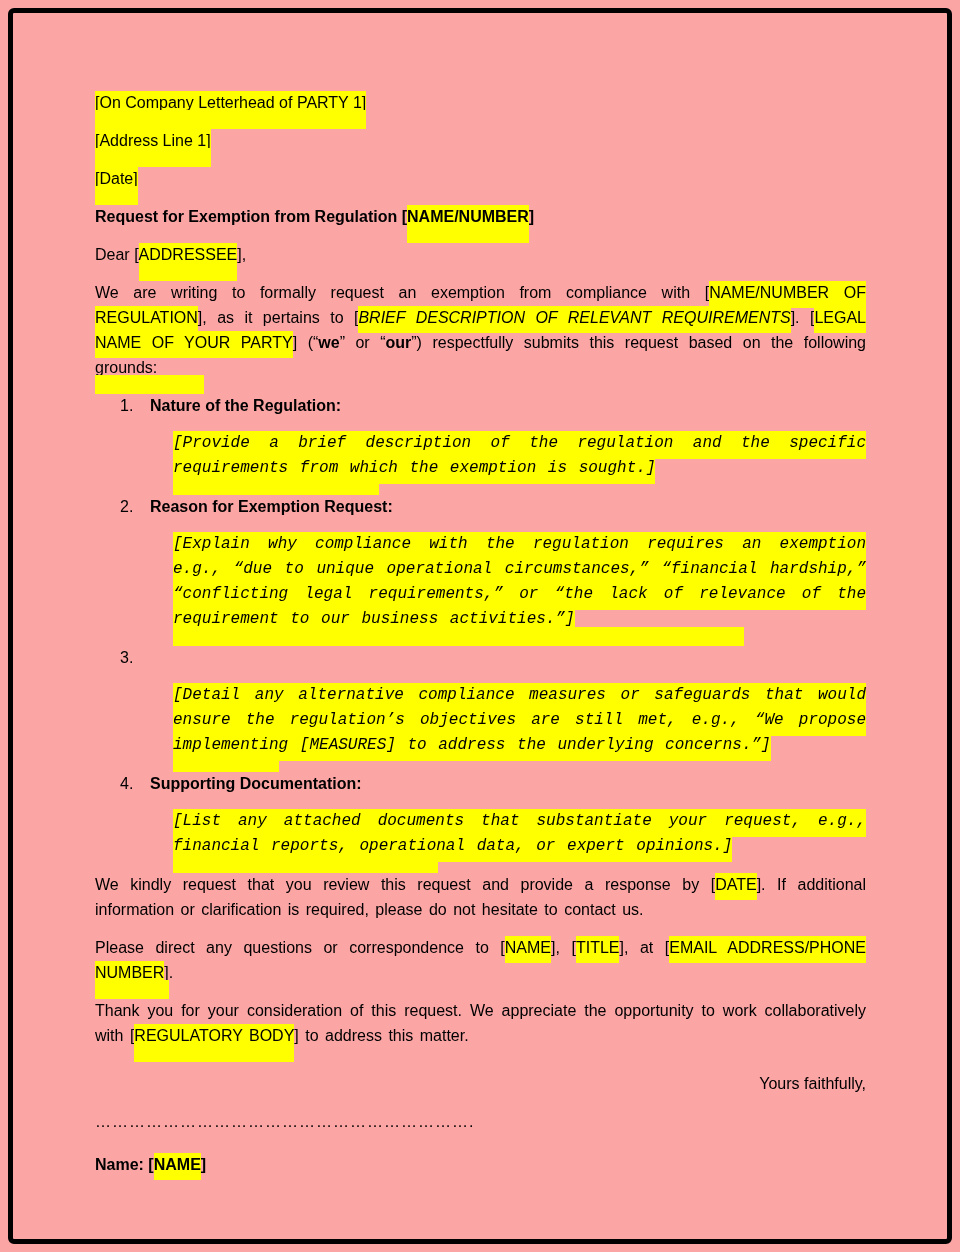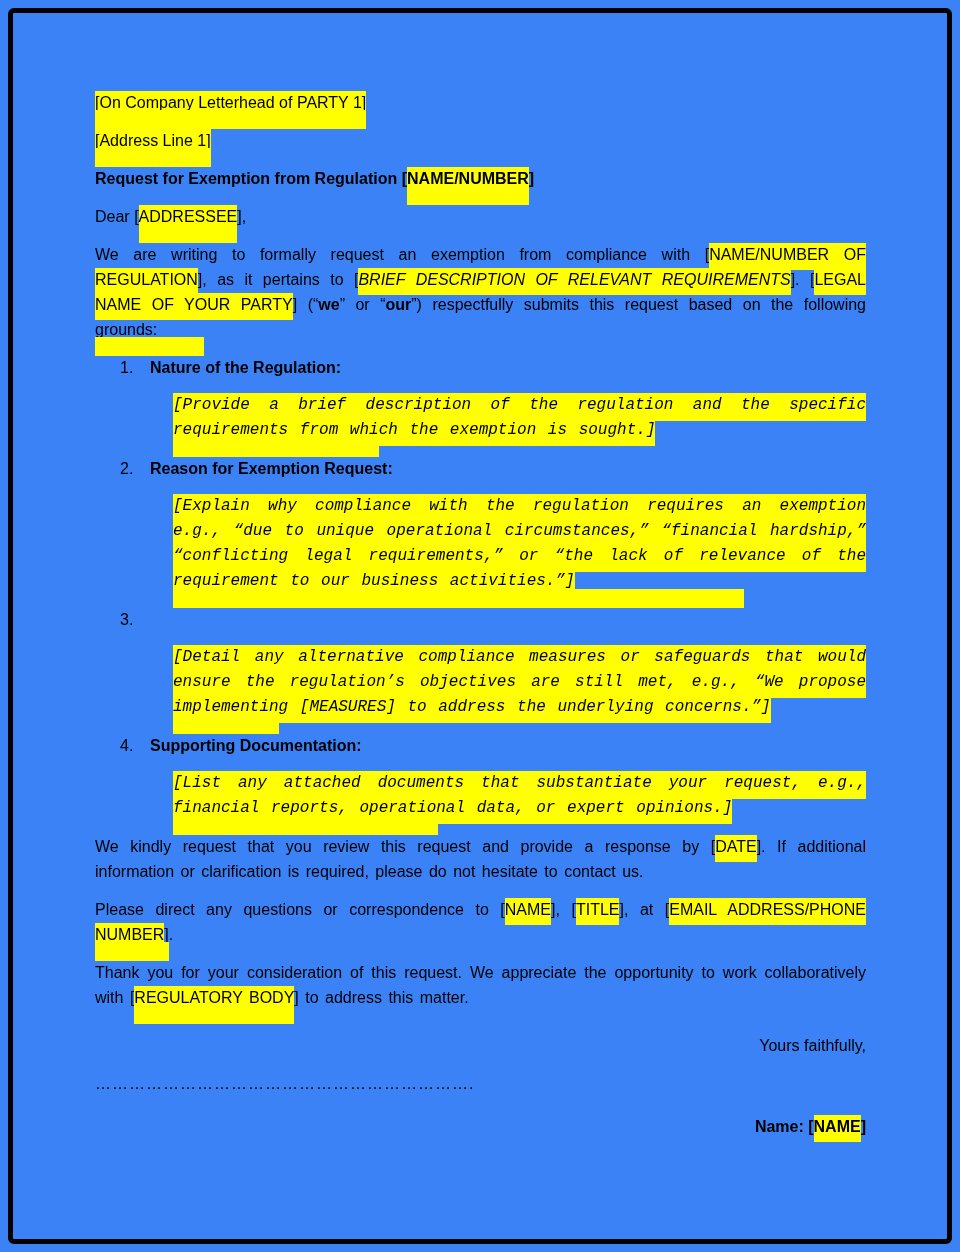--- a/index.html
+++ b/index.html
@@ -1,36 +1,36 @@
 <!DOCTYPE html>
 <html><head>
 <meta charset="utf-8">
 <style>
   html, body { margin: 0; padding: 0; background: #ffffff; }
   .sheet {
     position: relative; width: 960px; height: 1252px;
-    background: #3b82f6; overflow: hidden;
+    background: #fca5a5; overflow: hidden;
     font-family: "Liberation Sans", sans-serif;
     color: #000000;
   }
   .frame {
     position: absolute; left: 8px; top: 8px; right: 8px; bottom: 8px;
     border: 5px solid #000000; border-radius: 6px;
   }
   .content {
     position: absolute; left: 95px; top: 90px; width: 771px;
     font-size: 16px; line-height: 25px;
   }
   .p { margin: 0 0 13px 0; position: relative; }
   .j { text-align: justify; word-spacing: 2px; }
   .hl { background: #ffff00; padding: 3px 0 7px 0; }
   .i { font-style: italic; }
   .b { font-weight: 700; margin-top: 48px; }
   .title-line { font-weight: 700; }
-  .name-line { font-weight: 700; text-align: right; }
+  .name-line { font-weight: 700; }
   
   .ih { display: flex; }
   .ih .num { flex: 0 0 30px; margin-left: 25px; font-weight: 400; }
   .ih .ht { font-weight: 700; }
   .ib { margin-left: 78px; font-family: Liberation Mono, monospace; }
   
   .ghost {
     position: absolute; left: 0; top: 100%; margin-top: -5px;
     height: 19px; line-height: 17px; overflow: hidden;
     white-space: pre; pointer-events: none;
@@ -48,20 +48,24 @@
   <div class="frame"></div>
   <div class="content">
 
     <div class="p">
       <span class="hl">[On Company Letterhead of PARTY 1]</span>
       <span class="ghost" aria-hidden="true"><span class="gbg">[On Company Letterhead of PARTY 1]</span></span>
     </div>
     <div class="p">
       <span class="hl">[Address Line 1]</span>
       <span class="ghost" aria-hidden="true"><span class="gbg">[Address Line 1]</span></span>
+    </div>
+    <div class="p">
+      <span class="hl">[Date]</span>
+      <span class="ghost" aria-hidden="true"><span class="gbg">[Date]</span></span>
     </div>
 
     <div class="p title-line">
       <span>Request for Exemption from Regulation [</span><span class="hl">NAME/NUMBER</span><span>]</span>
       <span class="ghost" aria-hidden="true"><span class="gpre">Request for Exemption from Regulation [</span><span class="gbg">NAME/NUMBER</span></span>
     </div>
 
     <div class="p">
       <span>Dear [</span><span class="hl">ADDRESSEE</span><span>],</span>
       <span class="ghost" aria-hidden="true"><span class="gpre">Dear [</span><span class="gbg">ADDRESSEE</span></span>

